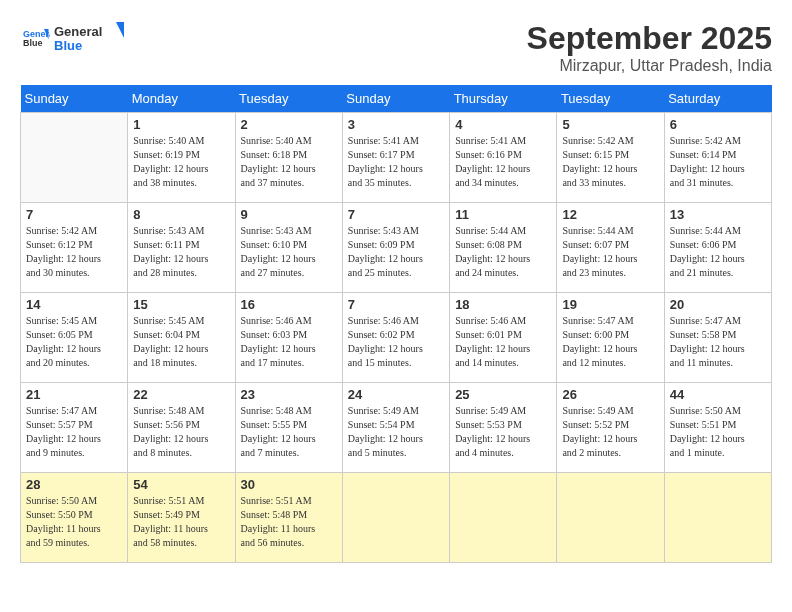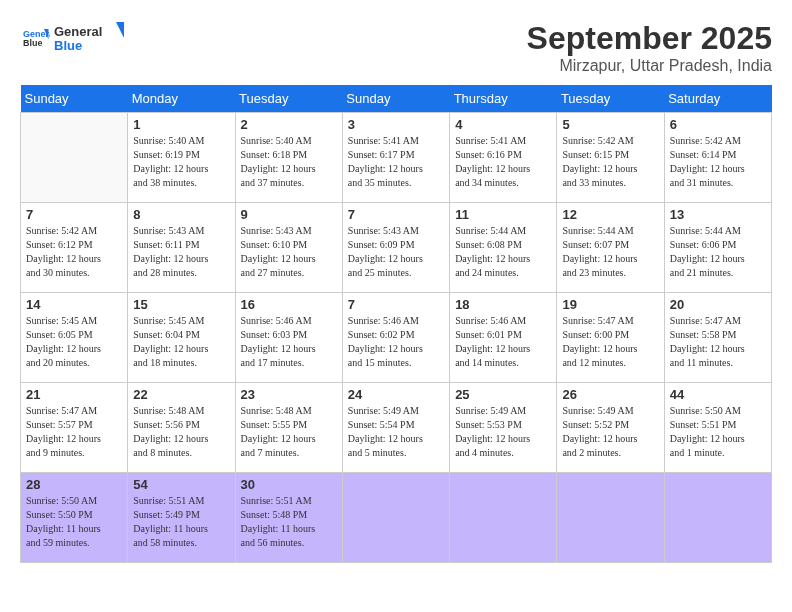--- a/index.html
+++ b/index.html
@@ -67,21 +67,21 @@
     .day-info {
       color: #333;
       font-size: 10px;
       line-height: 1.4;
       font-family: Liberation Serif, serif;
     }
     .empty-cell {
       background: #f9f9f9;
     }
     .gray-row td {
-      background-color: #c4b5fd;
+      background-color: #fef9c3;
     }
   </style>
 </head>
 <body>
 
 <div class="header-area">
   <div class="logo">
     <svg class="logo-icon" viewBox="0 0 40 40">
       <rect x="2" y="2" width="36" height="36" rx="4" fill="white"></rect>
       <text x="4" y="18" font-size="12" font-weight="bold" fill="#1a73e8">General</text>

